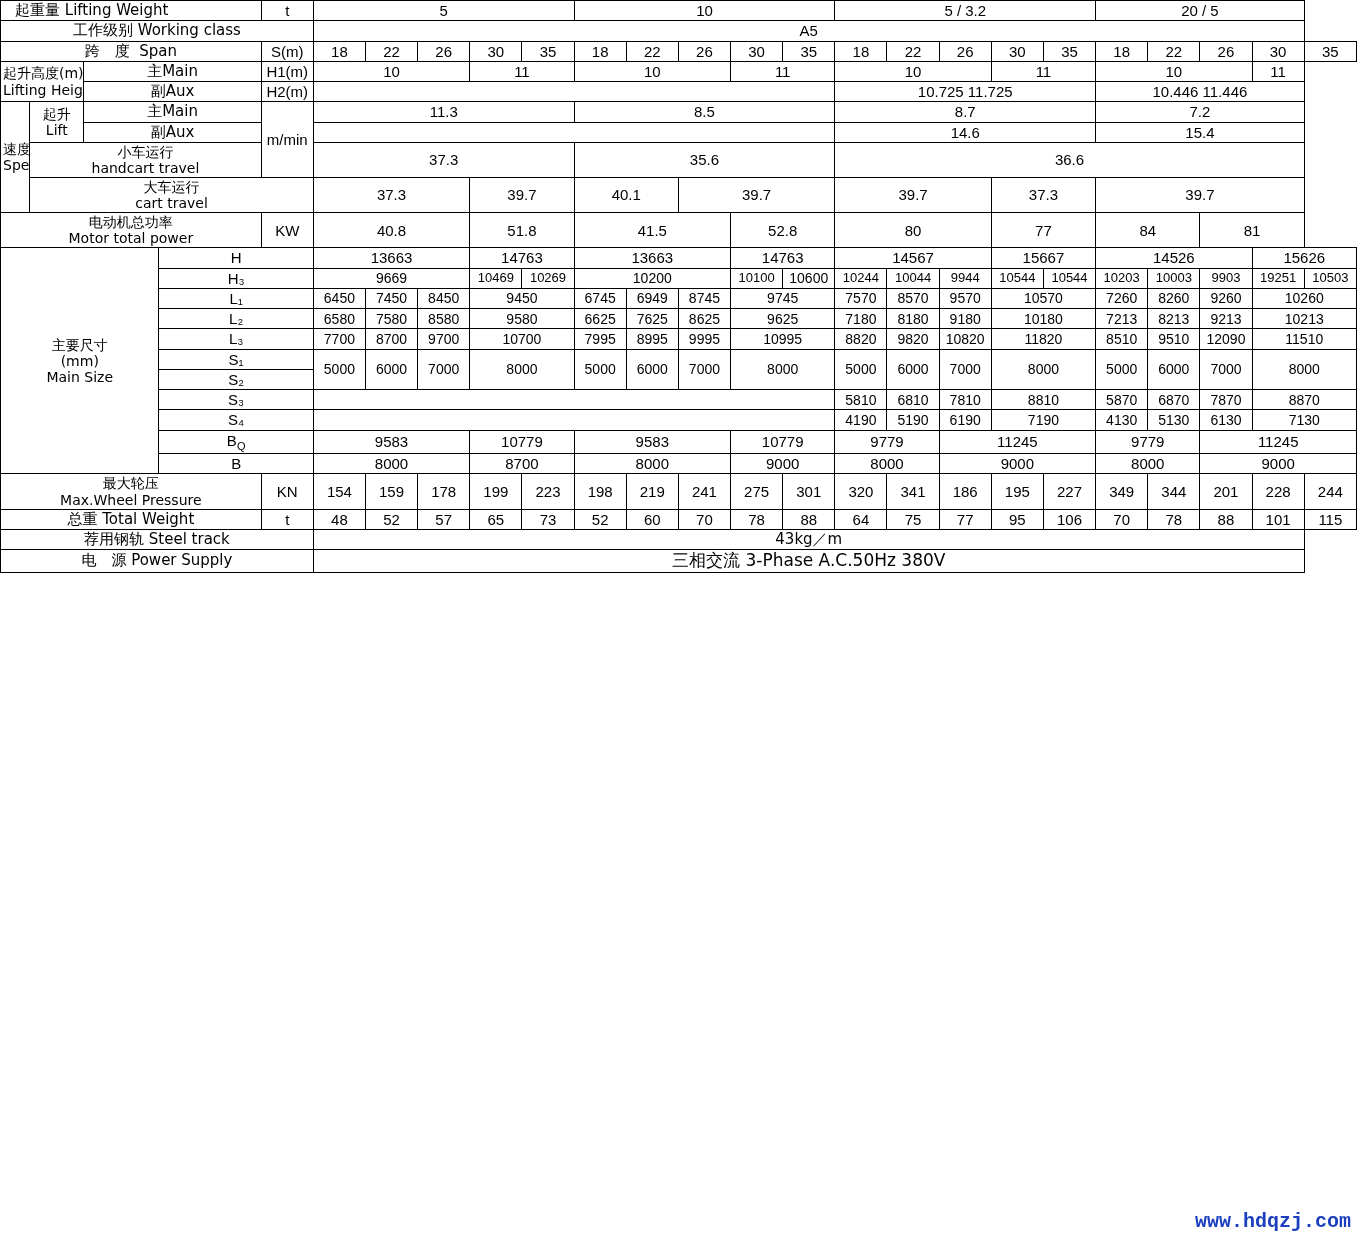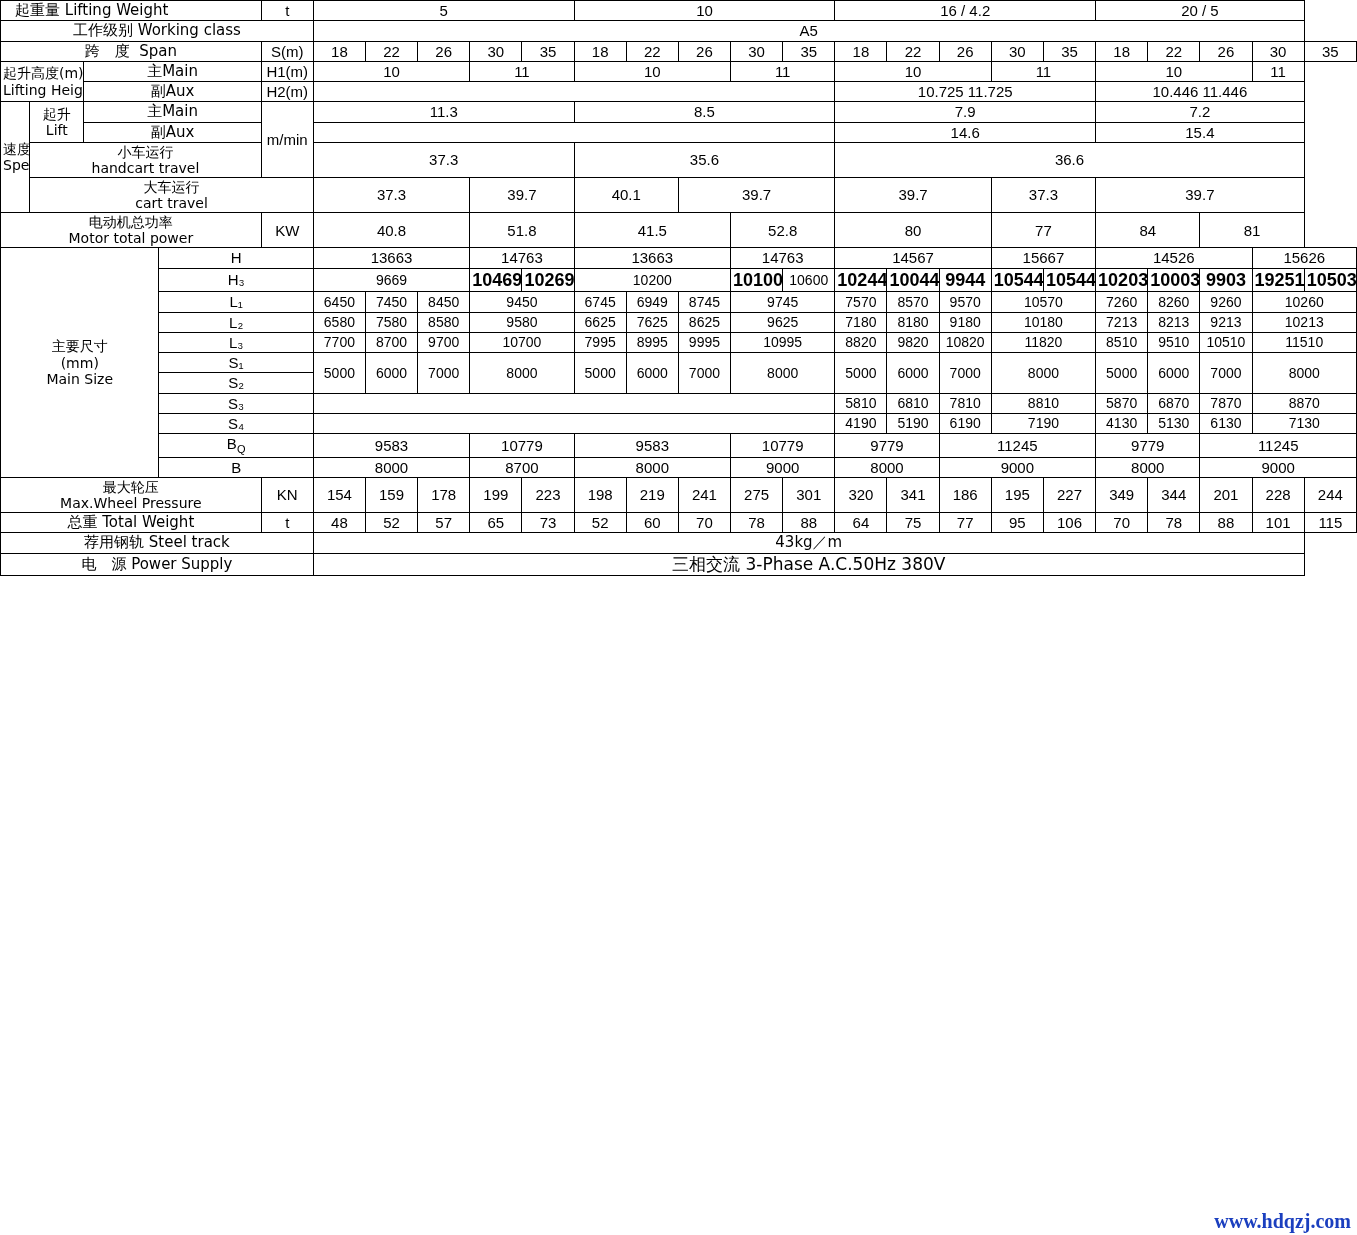--- a/index.html
+++ b/index.html
@@ -37,34 +37,33 @@
     font-size: 15px;
   }
   td.lbl2 {
     font-size: 14px;
     margin-top: 24px;
   }
   td.small {
     font-size: 14px;
   }
   td.tiny {
-    font-size: 18px;
-    font-weight: bold;
+    font-size: 13px;
   }
   .cjk { font-family: "DejaVu Sans", "Liberation Sans", sans-serif; }
   .nobot { border-bottom: none !important; }
   .sub { font-size: 11px; vertical-align: sub; }
   .watermark {
     position: absolute;
     right: 6px;
     bottom: 2px;
     color: #1b3fbf;
     font-weight: bold;
     font-size: 20px;
-    font-family: Liberation Serif, serif;
+    font-family: Liberation Mono, monospace;
     letter-spacing: 0px;
   }
 </style>
 </head>
 <body>
 
 <div id="sheet">
 
 <table class="spec">
   <colgroup>
@@ -94,21 +93,21 @@
     <col style="width:50px">
     <col style="width:50px">
   </colgroup>
 
   <tbody>
         <tr>
     <td class="lbl cjk" colspan="4" rowspan="1" style="text-align:left;padding-left:14px"><span>起重量</span> <span>Lifting Weight</span></td>
     <td colspan="1">t</td>
     <td colspan="5">5</td>
     <td colspan="5">10</td>
-    <td colspan="5">16 / 4.2</td>
+    <td colspan="5">5 / 3.2</td>
     <td colspan="4">20 / 5</td>
   </tr>
 
   <tr>
     <td class="lbl cjk" colspan="5"><span>工作级别</span> <span>Working class</span></td>
     <td colspan="19">A5</td>
   </tr>
 
   <tr>
     <td class="lbl cjk" colspan="4"><span>跨　度</span>&nbsp; <span>Span</span></td>
@@ -166,21 +165,21 @@
       <div>Speed</div>
     </td>
     <td class="cjk small" rowspan="2">
       <div>起升</div>
       <div>Lift</div>
     </td>
     <td class="cjk" colspan="2">主Main</td>
     <td rowspan="3">m/min</td>
     <td colspan="5">11.3</td>
     <td colspan="5">8.5</td>
-    <td colspan="5">7.9</td>
+    <td colspan="5">8.7</td>
     <td colspan="4">7.2</td>
   </tr>
 
   <tr>
     <td class="cjk" colspan="2">副Aux</td>
     <td colspan="10"></td>
     <td colspan="5">14.6</td>
     <td colspan="4">15.4</td>
   </tr>
 
@@ -310,21 +309,21 @@
     <td class="small">7995</td>
     <td class="small">8995</td>
     <td class="small">9995</td>
     <td colspan="2" class="small">10995</td>
     <td class="small">8820</td>
     <td class="small">9820</td>
     <td class="small">10820</td>
     <td colspan="2" class="small">11820</td>
     <td class="small">8510</td>
     <td class="small">9510</td>
-    <td class="small">10510</td>
+    <td class="small">12090</td>
     <td colspan="2" class="small">11510</td>
   </tr>
 
   <tr>
     <td colspan="2" class="nobot">S₁</td>
     <td rowspan="2" class="small">5000</td>
     <td rowspan="2" class="small">6000</td>
     <td rowspan="2" class="small">7000</td>
     <td rowspan="2" colspan="2" class="small">8000</td>
     <td rowspan="2" class="small">5000</td>

